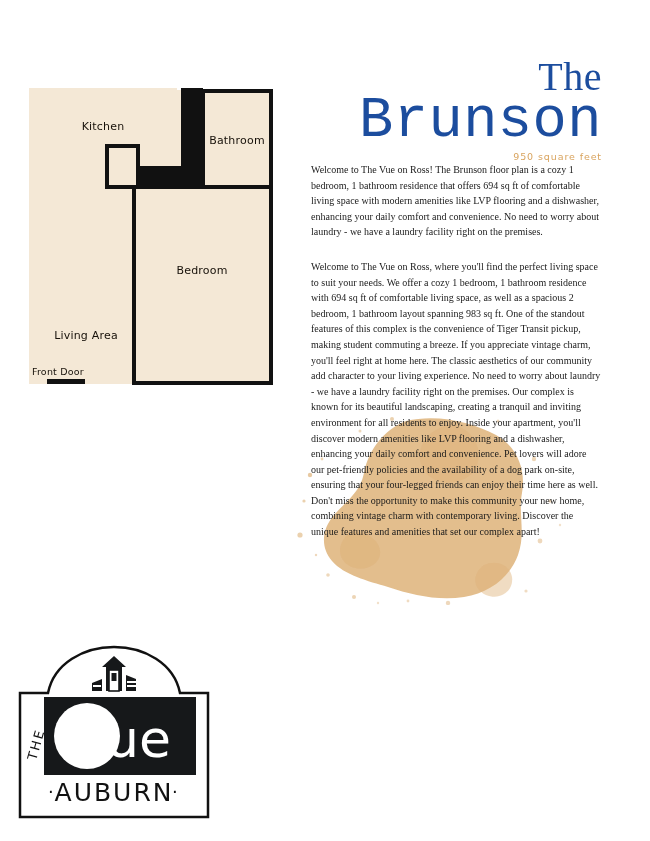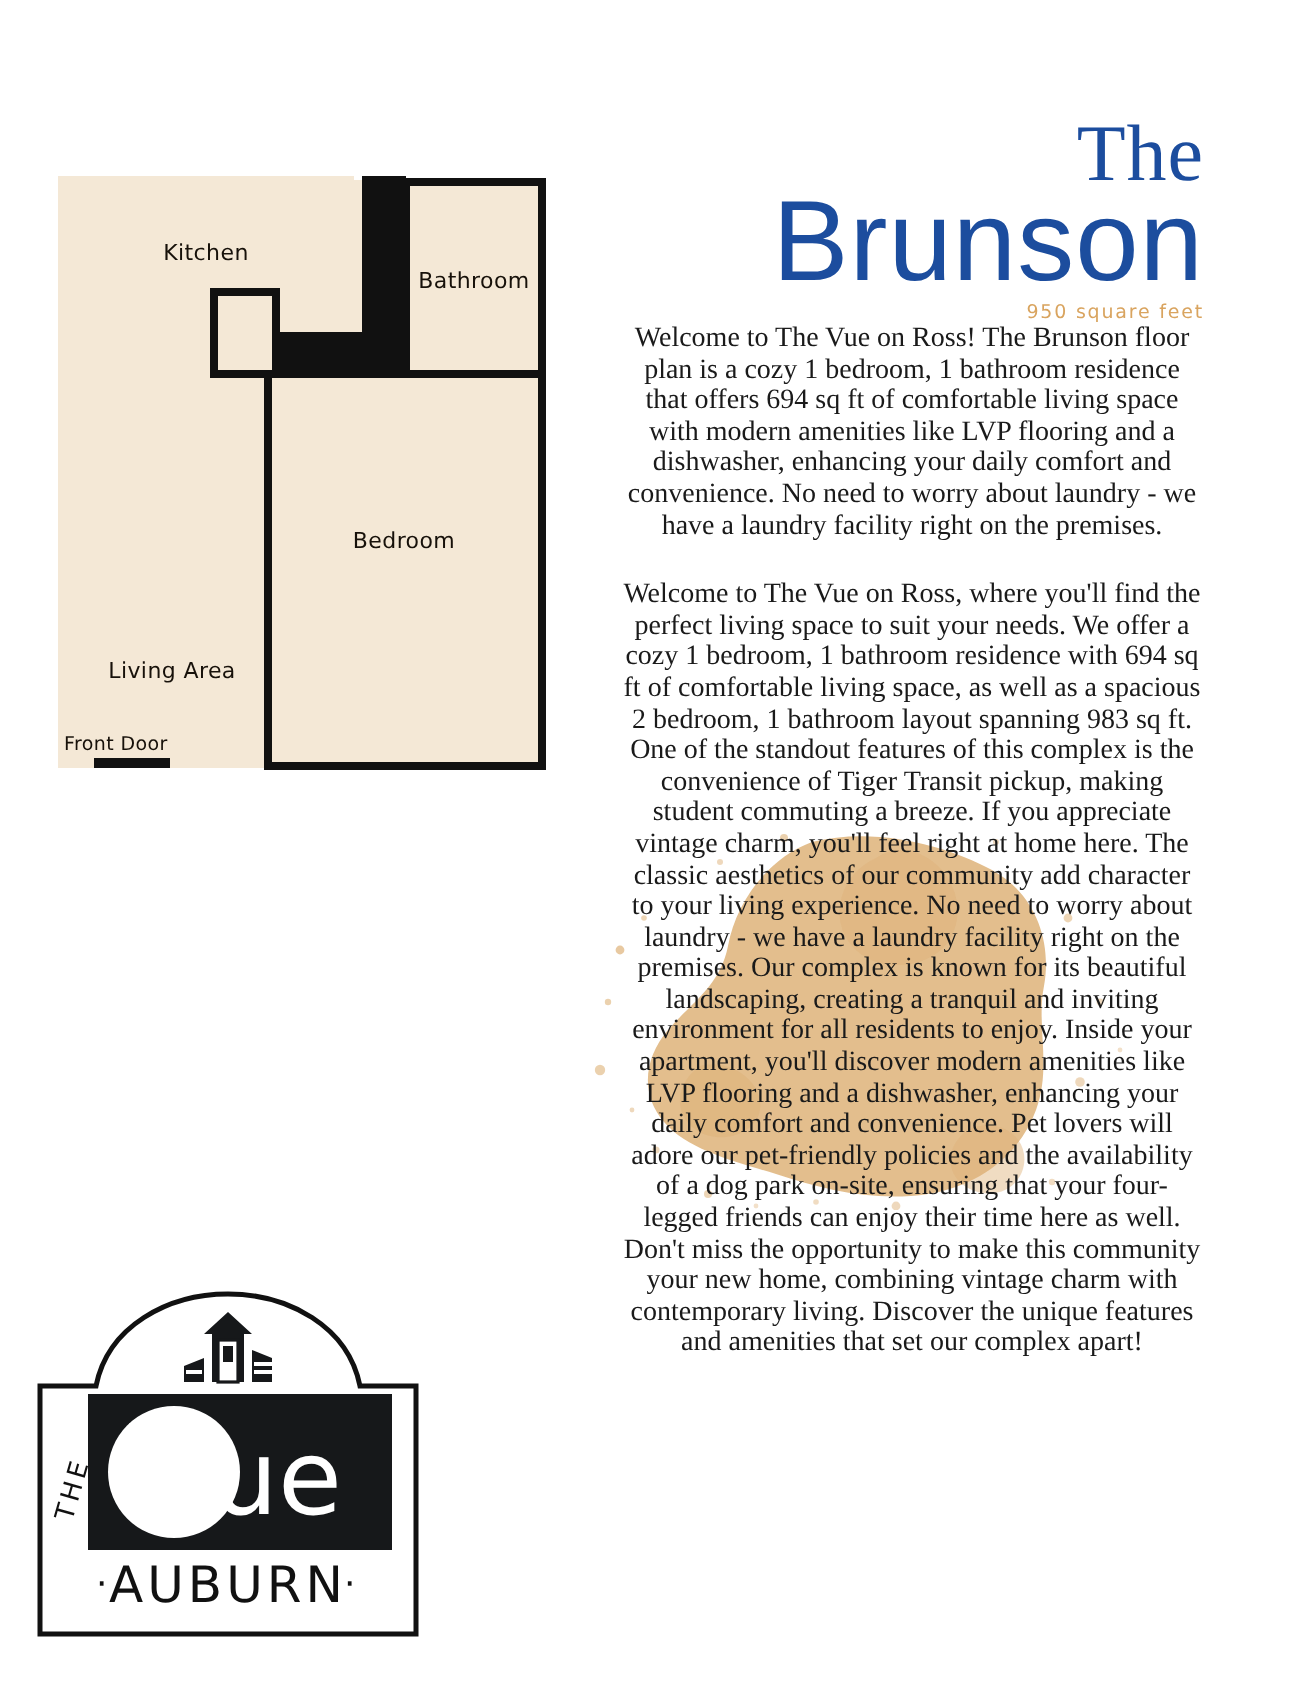--- a/index.html
+++ b/index.html
@@ -47,21 +47,21 @@
     width: 320px;
   }
   #title-line1 {
     font-family: "Liberation Serif", serif;
     font-size: 40px;
     color: #1c4d9e;
     line-height: 0.95;
     letter-spacing: 0.5px;
   }
   #title-line2 {
-    font-family: Liberation Sans, sans-serif;
+    font-family: Liberation Mono, monospace;
     font-size: 57px;
     color: #1c4d9e;
     line-height: 0.98;
     margin-top: -2px;
     letter-spacing: 0.5px;
   }
   #title-sqft {
     font-family: "DejaVu Sans", sans-serif;
     font-size: 9.5px;
     color: #d9a45f;
@@ -73,24 +73,24 @@
   #copy {
     position: absolute;
     left: 311px;
     top: 162px;
     width: 290px;
     z-index: 3;
   }
   #copy p {
     margin: 0 0 19px 0;
     font-family: "Liberation Serif", serif;
-    font-size: 14px;
+    font-size: 10px;
     line-height: 15.6px;
     color: #1a1a1a;
-    text-align: center;
+    text-align: left;
   }
   #copy p:last-child { margin-bottom: 0; }
 
   
   #splash {
     position: absolute;
     left: 288px;
     top: 415px;
     width: 330px;
     height: 190px;

